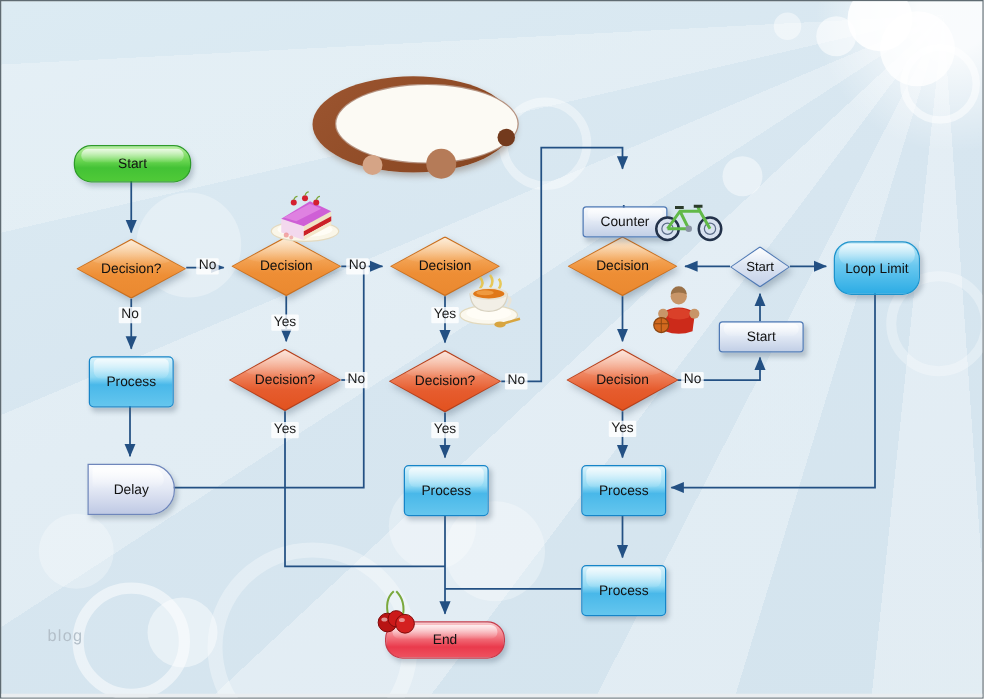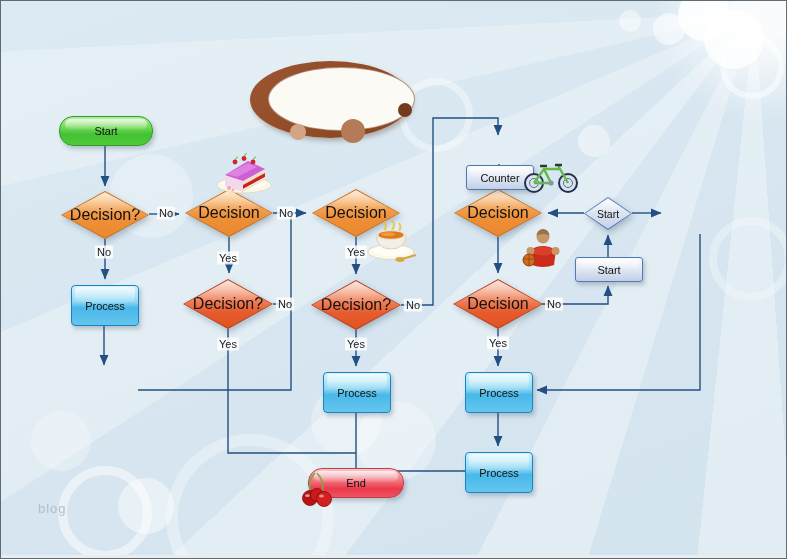--- a/index.html
+++ b/index.html
@@ -46,21 +46,21 @@
     background:linear-gradient(180deg,#b9efa1 0%,#6fd855 38%,#43c235 62%,#50ca38 100%);}
   .end{border:1.5px solid #c63b4a;
     background:linear-gradient(180deg,#fbc9cc 0%,#f2757f 42%,#ea3a4c 70%,#ee5260 100%);}
   .delay{border:1.4px solid #6f86bb;border-radius:0 20px 20px 0;box-shadow:2px 3px 4px rgba(70,90,110,.30);
     background:linear-gradient(180deg,#fcfdff 0%,#e4e9f5 48%,#bfc9e4 100%);}
   .delay::before{content:"";position:absolute;left:3px;right:8px;top:2px;height:40%;
     border-radius:2px 14px 8px 2px;background:linear-gradient(180deg,rgba(255,255,255,.85),rgba(255,255,255,.05));}
   .diamond{position:absolute;filter:drop-shadow(2px 3px 3px rgba(70,90,110,.35));}
   .dborder,.dfill{position:absolute;clip-path:polygon(50% 0,100% 50%,50% 100%,0 50%);}
   .dborder{inset:0;}
-  .dfill{inset:1.2px;display:flex;align-items:center;justify-content:center;font-size:16px;color:#111;}
+  .dfill{inset:1.2px;display:flex;align-items:center;justify-content:center;font-size:11px;color:#111;}
   .dfill::before{content:"";position:absolute;top:0;left:12%;right:12%;height:46%;
     background:linear-gradient(180deg,rgba(255,255,255,.65),rgba(255,255,255,0));
     border-radius:50%/70% 70% 30% 30%;}
   .orange .dborder{background:#c96f1f;}
   .orange .dfill{background:linear-gradient(180deg,#f9cb92 0%,#f3a557 35%,#ee8e35 62%,#ea8930 100%);}
   .red .dborder{background:#b5401c;}
   .red .dfill{background:linear-gradient(180deg,#f6b79b 0%,#ef8560 40%,#e65c2e 66%,#e2521f 100%);}
   .loopd .dborder{background:#4f79b5;}
   .loopd .dfill{background:linear-gradient(180deg,#f5f8fc 0%,#dde5f2 45%,#c5d1e9 100%);}
   
@@ -218,23 +218,29 @@
     <span class="lbl">Start</span>
     </div>
 
   <div class="diamond loopd" style="left:583px;top:196px;width:48px;height:33px;">
     <div class="dborder"></div>
     <div class="dfill" style="font-size:10.5px;">
         <span class="lbl">Start</span>
       </div>
     </div>
 
-
-
-  <div class="node pill end" style="left:307px;top:467px;width:94px;height:28px;">
+  <div class="node rectnode looplimit" style="left:666px;top:192px;width:67px;height:41px;">
+    <span class="lbl">Loop Limit</span>
+    </div>
+
+  <div class="node delay" style="left:69px;top:370px;width:68px;height:39px;">
+    <span class="lbl">Delay</span>
+    </div>
+
+  <div class="node pill end" style="left:307px;top:496px;width:94px;height:28px;">
     <span class="lbl">End</span>
     </div>
 
   <div class="edge-label" style="left:165px;top:212px;">No</div>
   <div class="edge-label" style="left:103px;top:251px;">No</div>
   <div class="edge-label" style="left:285px;top:212px;">No</div>
   <div class="edge-label" style="left:227px;top:257px;">Yes</div>
   <div class="edge-label" style="left:355px;top:251px;">Yes</div>
   <div class="edge-label" style="left:284px;top:303px;">No</div>
   <div class="edge-label" style="left:227px;top:343px;">Yes</div>

